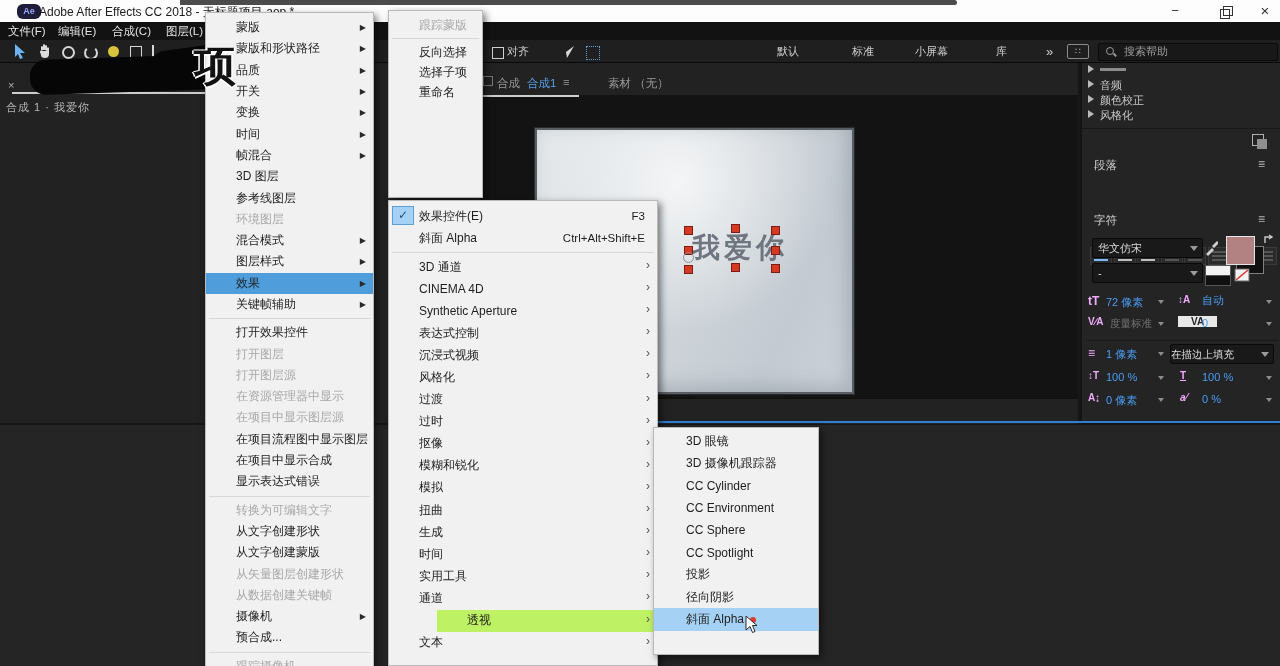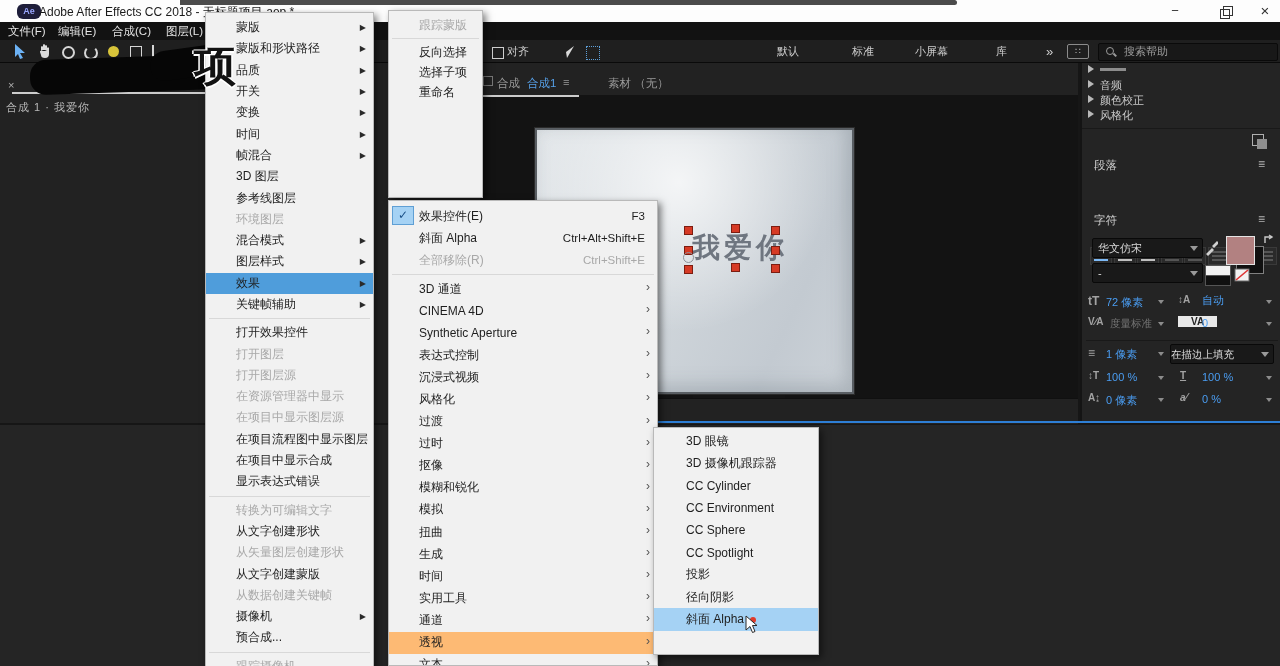--- a/index.html
+++ b/index.html
@@ -55,41 +55,41 @@
   .fx-row .lbl{position:absolute;left:18px;top:1px;}
   .panel-hdr{font-size:11.5px;color:#cdcdcd;}
   .hdr-menu{color:#b5b5b5;font-size:12px;}
   .al-btn{top:185px;width:20px;height:16px;border:1px solid #3a3a3a;background:#2a2a2a;}
   .al-bars{position:absolute;inset:3px 3px 2px 3px;}
   .al-a .al-bars{background:repeating-linear-gradient(#7db9f5 0 2px,transparent 2px 4px);}
   .al-n .al-bars{background:repeating-linear-gradient(#c0c0c0 0 2px,transparent 2px 4px);}
   .al-d .al-bars{background:repeating-linear-gradient(#555 0 2px,transparent 2px 4px);}
   .dd{background:#191919;border:1px solid #090909;border-radius:2px;color:#dcdcdc;font-size:11px;}
   .dd .caret{position:absolute;right:4px;top:7px;}
-  .char-ic{color:#a3a3a3;font-size:10px;font-weight:bold;}
+  .char-ic{color:#f0abfc;font-size:10px;font-weight:bold;}
   .char-val{font-size:11px;color:#4a9df2;}
   .char-dis{font-size:10.5px;color:#737373;}
   .dcaret{width:0;height:0;border-left:3.5px solid transparent;border-right:3.5px solid transparent;border-top:4.5px solid #8c8c8c;}
   
   .tl-panel{left:0;top:425px;width:1280px;height:241px;background:#252525;}
   
   .menu{position:absolute;background:#f1f1f1;border:1px solid #b9b9b9;z-index:40;
         box-shadow:3px 3px 7px rgba(0,0,0,.5);font-size:12px;color:#1e1e1e;padding-top:4px;box-sizing:border-box;}
   .menu-item{position:relative;display:flex;align-items:center;padding:0 14px 0 30px;white-space:nowrap;}
   .menu-item.disabled{color:#a8a8a8;}
   .menu-sep{height:1px;background:#d8d8d8;margin:3px 3px;}
   .menu-item .arr{position:absolute;right:7px;font-size:8px;color:#2a2a2a;}
   .menu-item .sc{position:absolute;right:12px;font-size:11.5px;}
   .menu-item .check{position:absolute;left:3px;top:1px;width:22px;height:19px;background:#a5d2f4;
                     border:1px solid #5f9fd4;box-sizing:border-box;text-align:center;line-height:17px;font-size:12px;color:#1a4f86;}
   .menu-main .menu-item{height:21.3px;}
   .menu-main .menu-item.hl{background:#4f9ddb;}
   .menu-mask .menu-item{height:20px;}
   .menu-fx .menu-item{height:22.1px;}
-  .menu-fx .menu-item.hl{background:#fdba74;}
+  .menu-fx .menu-item.hl{background:#bef264;margin-left:48px;}
   .menu-fx .arr{font-size:12px;color:#555;top:2px;}
   .menu-fx .menu-item:nth-child(-n+3){height:22px;}
   .menu-persp .menu-item{height:22.3px;padding-left:32px;}
   .menu-persp .menu-item.hl{background:#a5d2f4;}
   .reddot{display:inline-block;width:6px;height:6px;border-radius:50%;background:#e03a2a;margin-left:6px;}
   
   .blob{background:#060606;border-radius:16px;z-index:30;}
   .overlay-glyph{left:194px;top:38px;font-size:42px;font-weight:bold;color:#121212;z-index:50;
                  text-shadow:-1.5px 0 #fff,1.5px 0 #fff,0 -1.5px #fff,0 1.5px #fff;}
   .cursor{left:745px;top:615px;z-index:60;}
@@ -391,25 +391,25 @@
       <div class="menu-item">
         <span>显示表达式错误</span>
       </div>
       <div class="menu-sep"></div>
       <div class="menu-item disabled">
         <span>转换为可编辑文字</span>
       </div>
       <div class="menu-item">
         <span>从文字创建形状</span>
       </div>
+      <div class="menu-item">
+        <span>从文字创建蒙版</span>
+      </div>
       <div class="menu-item disabled">
         <span>从矢量图层创建形状</span>
-      </div>
-      <div class="menu-item">
-        <span>从文字创建蒙版</span>
       </div>
       <div class="menu-item disabled">
         <span>从数据创建关键帧</span>
       </div>
       <div class="menu-item">
         <span>摄像机</span>
         <span class="arr">▶</span>
       </div>
       <div class="menu-item">
         <span>预合成...</span>
@@ -438,24 +438,20 @@
 
   <div class="menu menu-fx" style="left:388px;top:200px;width:270px;height:466px;overflow:hidden" id="menu-fx">
       <div class="menu-item">
         <span class="check">✓</span>
         <span>效果控件(E)</span>
         <span class="sc">F3</span>
       </div>
       <div class="menu-item">
         <span>斜面 Alpha</span>
         <span class="sc">Ctrl+Alt+Shift+E</span>
-      </div>
-      <div class="menu-item disabled">
-        <span>全部移除(R)</span>
-        <span class="sc">Ctrl+Shift+E</span>
       </div>
       <div class="menu-sep"></div>
       <div class="menu-item">
         <span>3D 通道</span>
         <span class="arr">›</span>
       </div>
       <div class="menu-item">
         <span>CINEMA 4D</span>
         <span class="arr">›</span>
       </div>

